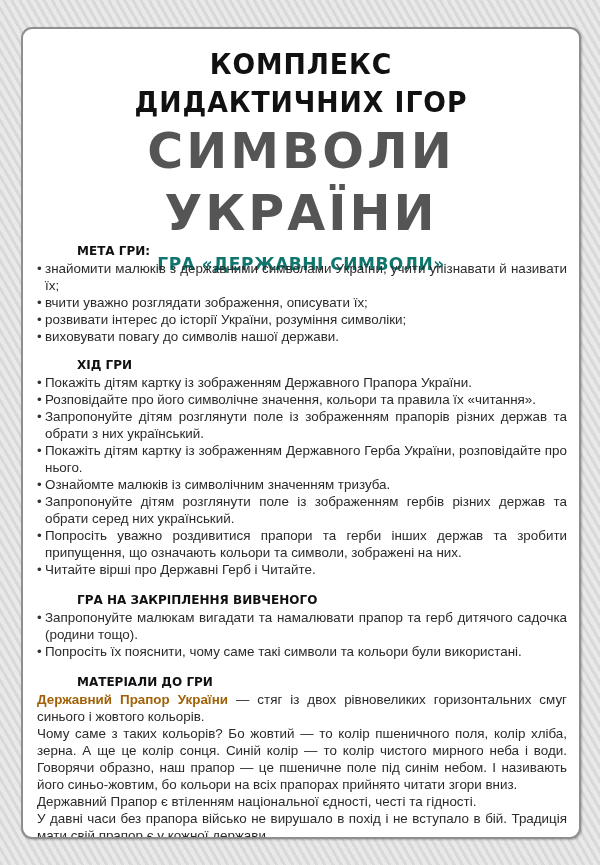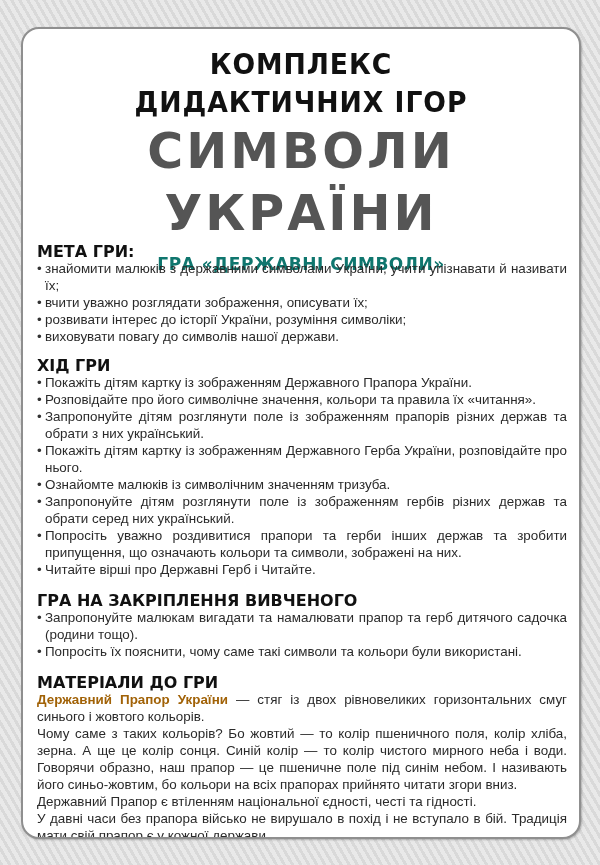--- a/index.html
+++ b/index.html
@@ -3,21 +3,21 @@
   <meta charset="utf-8">
   <style>
     html, body { margin: 0; padding: 0; }
     body {
       width: 600px; height: 865px; overflow: hidden; position: relative;
       background: repeating-linear-gradient(60deg, #d9d9d9 0px, #d9d9d9 3px, #e9e9e9 3px, #e9e9e9 7px);
       font-family: "Liberation Sans", sans-serif;
     }
     .card {
       position: absolute; left: 21px; top: 27px; width: 560px; height: 812px;
-      background: #ffffff; border: 2px solid #8f8f8f; border-radius: 18px;
+      background: #ffffff; border: 2px solid #8f8f8f; border-radius: 11px;
       box-shadow: 1px 1px 2px rgba(0,0,0,0.25);
       overflow: hidden; box-sizing: border-box;
     }
     .title-block { text-align: center; }
     .title-line {
       font-family: "DejaVu Sans", sans-serif; font-weight: bold; color: #111;
       font-size: 29px; letter-spacing: 1px; line-height: 38px;
       transform: scaleX(0.92);
     }
     .title-1 { margin-top: 16px; }
@@ -26,21 +26,21 @@
       color: #555; font-size: 49px; letter-spacing: 3px; line-height: 62px;
       margin-top: 0px;
     }
     .game-title {
       font-family: "DejaVu Sans", sans-serif; font-weight: bold; color: #0f766e;
       font-size: 17px; letter-spacing: 0.5px; margin-top: 8px; line-height: 22px;
     }
     .content { position: absolute; left: 14px; top: 208px; width: 530px; color: #2a2a2a; }
     .section-heading {
       font-family: "DejaVu Sans", sans-serif; font-weight: bold; color: #111;
-      font-size: 16px; line-height: 17px; margin-top: 6px;
+      font-size: 12px; line-height: 17px; margin-top: 6px; margin-left: 40px;
     }
     ul.bullets { list-style: none; margin: 0; padding: 0; }
     ul.bullets li {
       position: relative; padding-left: 8px; font-size: 13.4px; line-height: 17px;
       text-align: justify;
     }
     ul.bullets li::before {
       content: "•"; position: absolute; left: 0; top: 0; color: #333;
     }
     .para { font-size: 13.4px; line-height: 17px; text-align: justify; margin: 0; }

